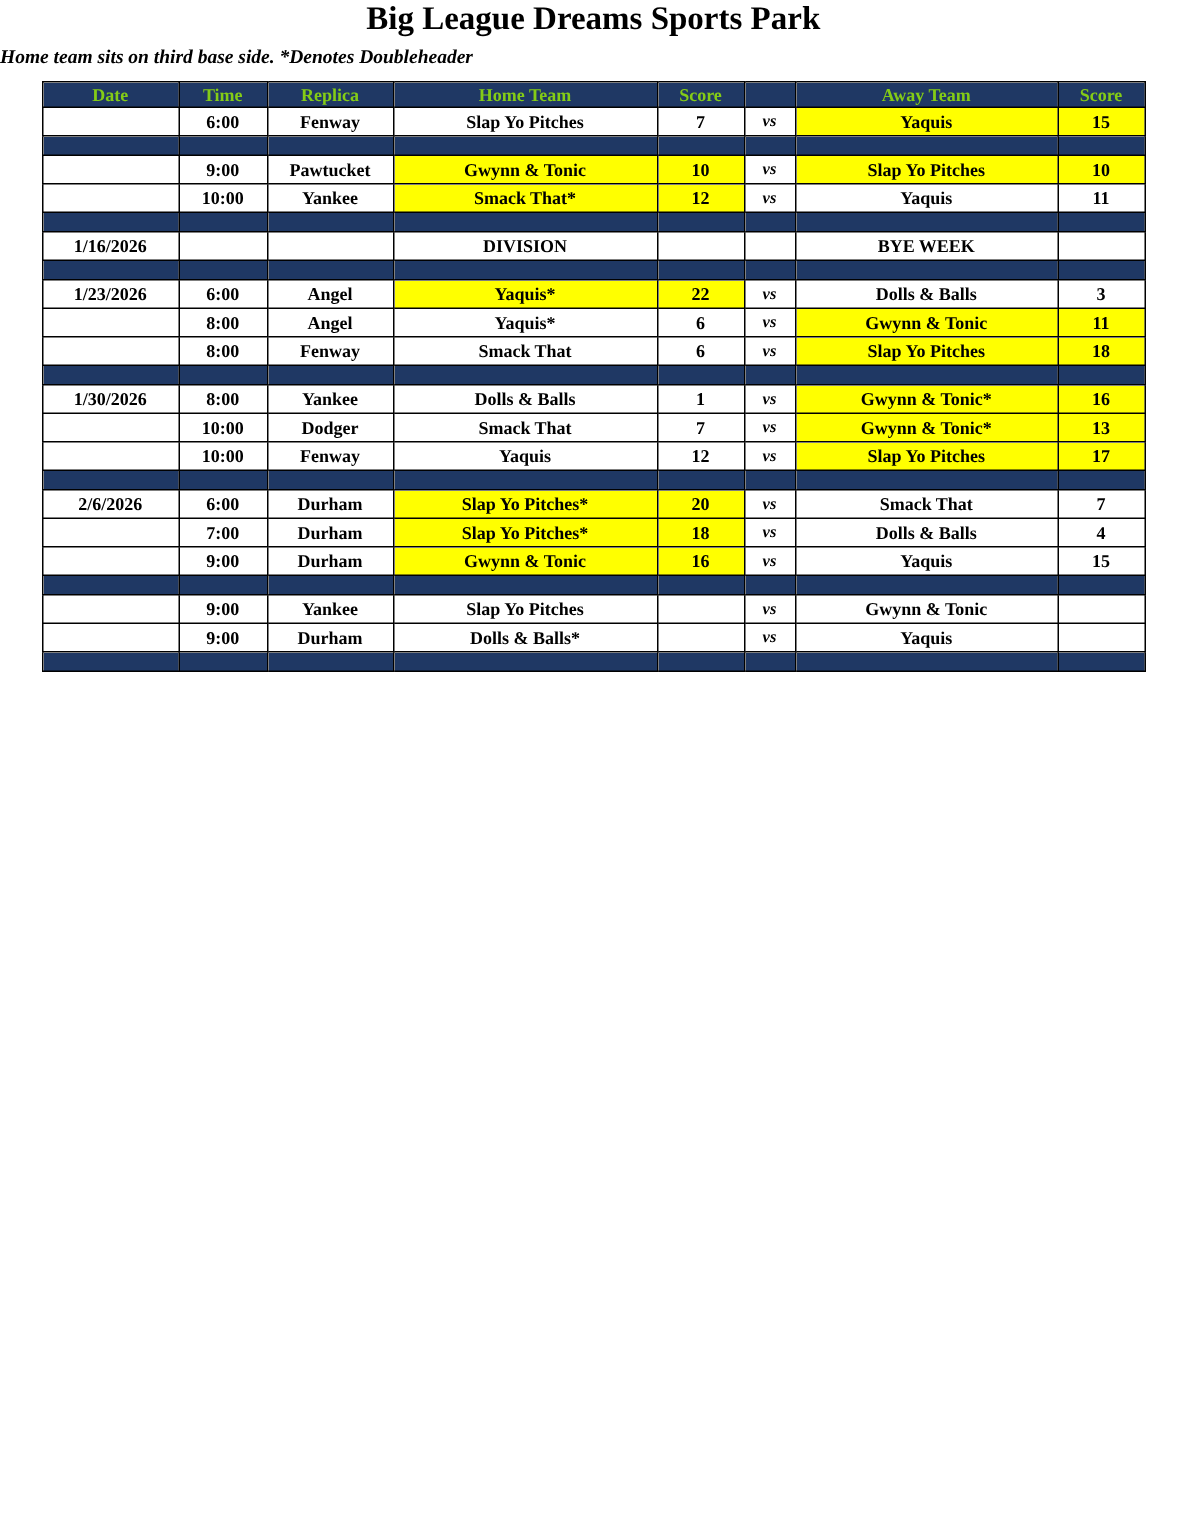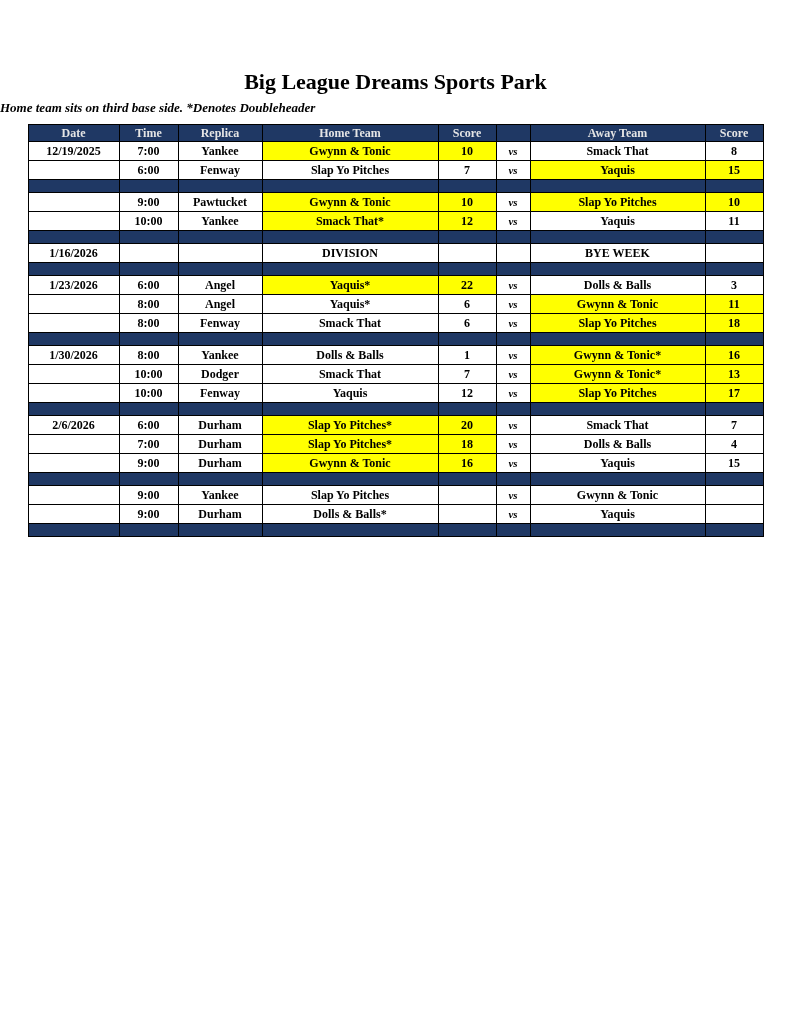--- a/index.html
+++ b/index.html
@@ -8,21 +8,20 @@
     background: #ffffff;
   }
   body {
     width: 791px;
     height: 1024px;
     font-family: "Liberation Serif", serif;
     color: #000000;
     position: relative;
   }
   .page {
-    padding-top: 70px;
   }
   .title {
     text-align: center;
     font-weight: bold;
     font-size: 22px;
     margin: 0;
     line-height: 1.1;
   }
   .subtitle {
     text-align: center;
@@ -51,21 +50,21 @@
     text-align: center;
     font-weight: bold;
     font-size: 12px;
     padding: 0 2px;
     overflow: hidden;
     white-space: nowrap;
     background: #ffffff;
   }
   table.schedule th {
     background: var(--header-bg, #1F3864);
-    color: #e5e5e5;
+    color: #84cc16;
     height: 16px;
     font-size: 12px;
     border-color: #000000;
   }
   table.schedule td {
     height: 18px;
   }
   table.schedule td.hl {
     background: var(--highlight, #FFFF00);
   }
@@ -103,30 +102,20 @@
           <th>Replica</th>
           <th>Home Team</th>
           <th>Score</th>
           <th></th>
           <th>Away Team</th>
           <th>Score</th>
         </tr>
     </thead>
     <tbody>
         <tr>
-          <td>12/19/2025</td>
-          <td>7:00</td>
-          <td>Yankee</td>
-          <td class="hl">Gwynn &amp; Tonic</td>
-          <td class="hl">10</td>
-          <td class="vs">vs</td>
-          <td>Smack That</td>
-          <td>8</td>
-        </tr>
-        <tr>
           <td></td>
           <td>6:00</td>
           <td>Fenway</td>
           <td>Slap Yo Pitches</td>
           <td>7</td>
           <td class="vs">vs</td>
           <td class="hl">Yaquis</td>
           <td class="hl">15</td>
         </tr>
         <tr>

